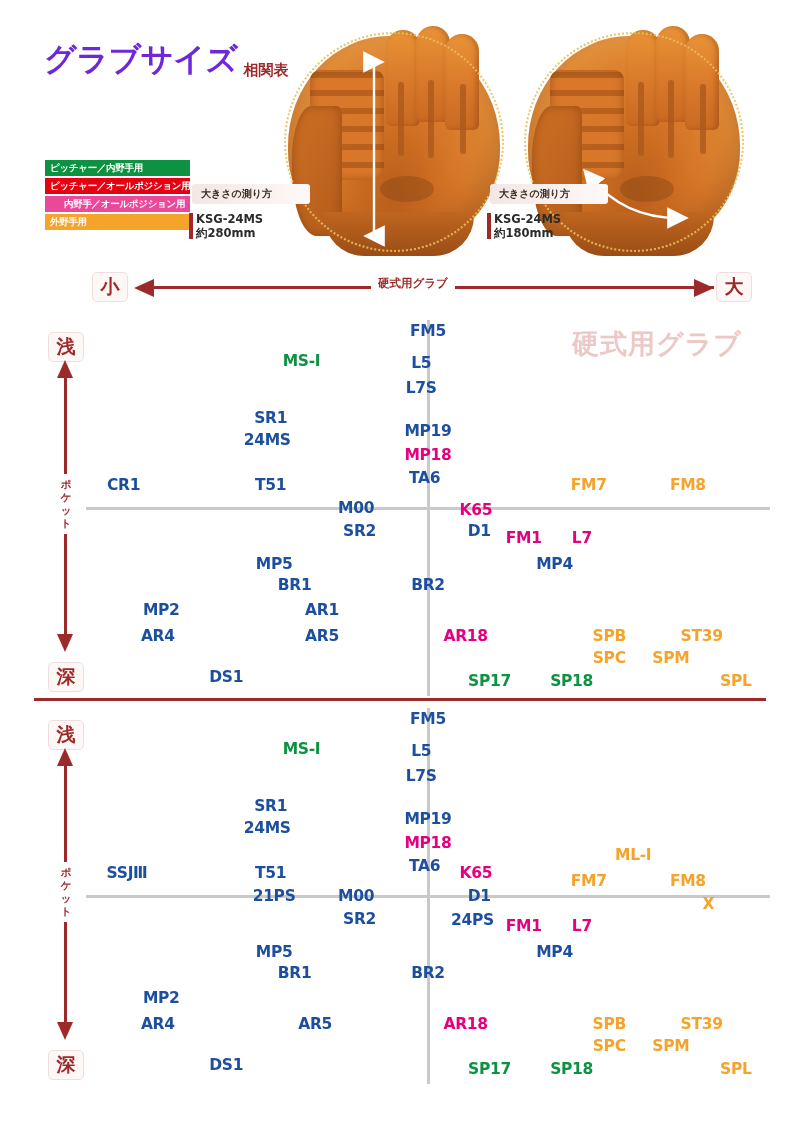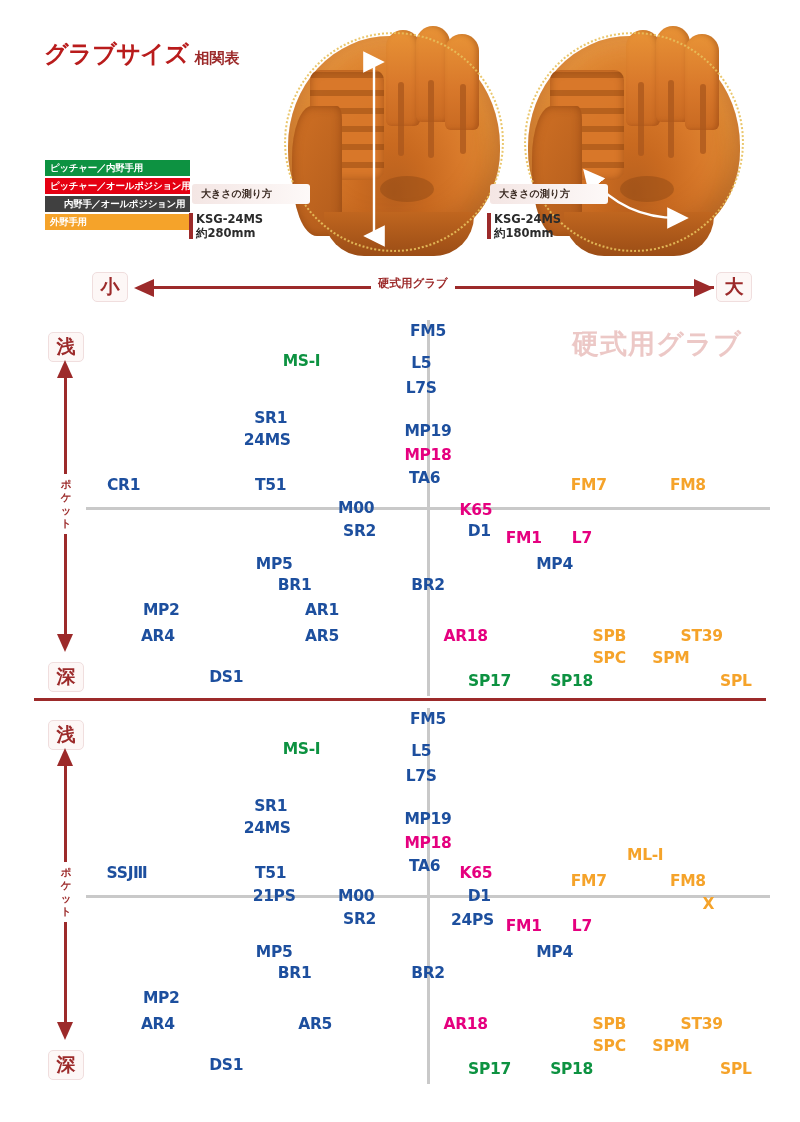--- a/index.html
+++ b/index.html
@@ -7,21 +7,21 @@
   body{
     width:800px; height:1122px; position:relative; overflow:hidden;
     font-family:"DejaVu Sans","Liberation Sans",sans-serif;
     color:#1b3a6b;
   }
 
   
   #header { position:absolute; left:0; top:0; width:800px; height:262px; }
 
   .title-wrap{ position:absolute; left:44px; top:38px; display:flex; align-items:flex-end; gap:6px; }
-  .title-main{ font-size:24px; font-weight:bold; color:#b91c1c; letter-spacing:-0.5px; }
+  .title-main{ font-size:32px; font-weight:bold; color:#6d28d9; letter-spacing:-0.5px; }
   .title-sub{ font-size:15px; font-weight:bold; color:#9c2a2a; padding-bottom:2px; }
 
   .note-box{
     position:absolute; left:42px; top:78px; width:216px; height:46px;
     border:1.6px solid #9c2a2a; border-radius:9px; background:#fff;
     padding:6px 8px 0 9px;
   }
   .note-box .ln{ font-size:10.5px; line-height:15px; color:#9c2a2a; font-weight:bold; white-space:nowrap;}
 
   
@@ -137,21 +137,21 @@
 
   <div class="title-wrap">
     <span class="title-main">グラブサイズ</span>
     <span class="title-sub">相関表</span>
   </div>
 
 
   <div id="legend">
       <div class="legend-row" style="background: rgb(13, 146, 65);">ピッチャー／内野手用</div>
       <div class="legend-row" style="background: rgb(229, 0, 18);">ピッチャー／オールポジション用</div>
-      <div class="legend-row" style="background: #404040; padding-left: 19px;">内野手／オールポジション用</div>
+      <div class="legend-row" style="background: #ec4899; padding-left: 19px;">内野手／オールポジション用</div>
       <div class="legend-row" style="background: rgb(245, 163, 42);">外野手用</div>
     </div>
 
   <div class="glove g1">
     <div class="glove-body">
       <div class="web"></div>
       <div class="thumb-edge"></div>
       <div class="finger" style="left:98px;  top:-6px;"></div>
       <div class="finger" style="left:128px; top:-10px;"></div>
       <div class="finger" style="left:157px; top:-2px;"></div>
@@ -290,21 +290,21 @@
     <div class="grid-h" style="top: 186.5px;"></div>
     <div class="grid-v" style="left: 340.5px;"></div>
   <div class="pt" style="left: 342px; top: 11.28px; color: rgb(29, 79, 158);">FM5</div>
       <div class="pt" style="left: 215.46px; top: 41.36px; color: rgb(13, 146, 65);">MS-I</div>
       <div class="pt" style="left: 335.16px; top: 43.24px; color: rgb(29, 79, 158);">L5</div>
       <div class="pt" style="left: 335.16px; top: 67.68px; color: rgb(29, 79, 158);">L7S</div>
       <div class="pt" style="left: 184.68px; top: 97.76px; color: rgb(29, 79, 158);">SR1</div>
       <div class="pt" style="left: 342px; top: 110.92px; color: rgb(29, 79, 158);">MP19</div>
       <div class="pt" style="left: 181.26px; top: 120.32px; color: rgb(29, 79, 158);">24MS</div>
       <div class="pt" style="left: 342px; top: 135.36px; color: rgb(229, 0, 127);">MP18</div>
-      <div class="pt" style="left: 547.2px; top: 146.64px; color: rgb(245, 163, 42); margin-left: 12px;">ML-I</div>
+      <div class="pt" style="left: 547.2px; top: 146.64px; color: rgb(245, 163, 42);">ML-I</div>
       <div class="pt" style="left: 338.58px; top: 157.92px; color: rgb(29, 79, 158);">TA6</div>
       <div class="pt" style="left: 389.88px; top: 165.44px; color: rgb(229, 0, 127);">K65</div>
       <div class="pt" style="left: 41.04px; top: 165.44px; color: rgb(29, 79, 158);">SSJⅢ</div>
       <div class="pt" style="left: 184.68px; top: 165.44px; color: rgb(29, 79, 158);">T51</div>
       <div class="pt" style="left: 502.74px; top: 172.96px; color: rgb(245, 163, 42);">FM7</div>
       <div class="pt" style="left: 601.92px; top: 172.96px; color: rgb(245, 163, 42);">FM8</div>
       <div class="pt" style="left: 188.1px; top: 188px; color: rgb(29, 79, 158);">21PS</div>
       <div class="pt" style="left: 270.18px; top: 188px; color: rgb(29, 79, 158);">M00</div>
       <div class="pt" style="left: 393.3px; top: 188px; color: rgb(29, 79, 158);">D1</div>
       <div class="pt" style="left: 622.44px; top: 195.52px; color: rgb(245, 163, 42);">X</div>

